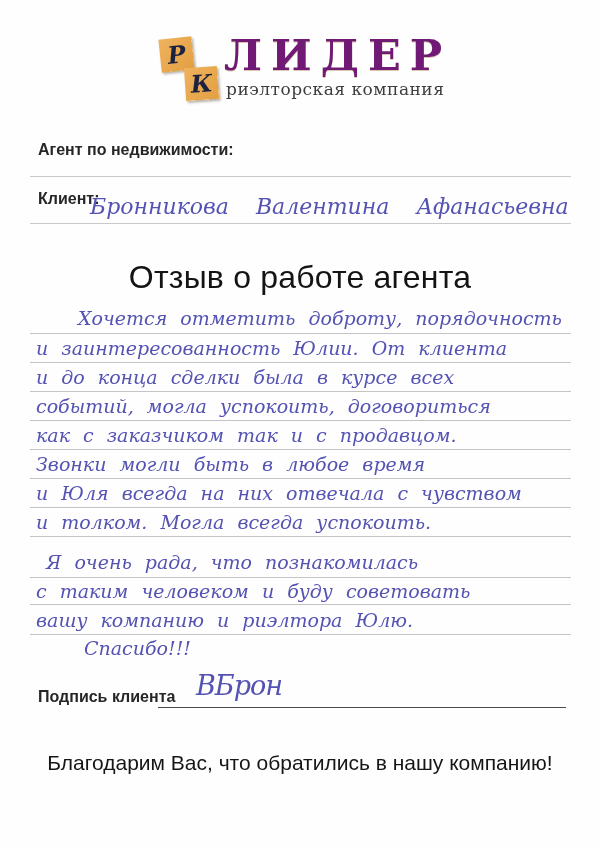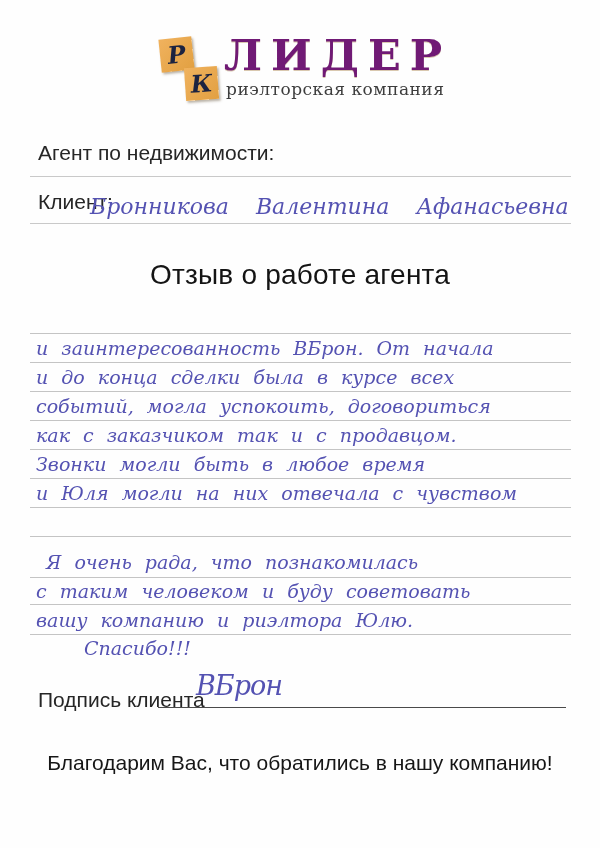--- a/index.html
+++ b/index.html
@@ -29,42 +29,42 @@
     text-shadow:0 1px 0 rgba(150,100,30,.35);
     white-space:nowrap;
   }
   .logo-tagline {
     position:absolute; left:68px; top:43px;
     font-family:"DejaVu Serif", serif; font-size:17px; color:#3d3d3d;
     letter-spacing:.5px; white-space:nowrap;
   }
 
   
-  .field-label { position:absolute; font-size:21px; color:#262626; }
+  .field-label { position:absolute; font-size:16px; color:#262626;font-weight:bold; }
   .lbl-agent { left:38px; top:141px; }
   .lbl-client { left:38px; top:190px; }
   .lbl-signature { left:38px; top:688px; }
 
   .handwriting {
     position:absolute; color:#5452b2;
     font-family:"DejaVu Serif", serif; font-style:italic;
     white-space:nowrap;
   }
   .hw-agent { left:208px; top:122px; font-size:23px; word-spacing:26px; }
   .hw-client { left:90px; top:181px; font-size:22px; word-spacing:20px;margin-top:13px; }
   .hw-signature { left:196px; top:670px; font-size:27px; letter-spacing:-1px; }
 
   .divider { position:absolute; left:30px; width:541px; border-top:1px solid #c9c9c9; }
   .div-1 { top:176px; }
   .div-2 { top:223px; }
 
   
   .review-title {
     position:absolute; top:259px; left:0; width:100%;
-    text-align:center; font-size:28px; color:#141414; letter-spacing:.2px;
+    text-align:center; font-size:32px; color:#141414; letter-spacing:.2px;
   }
   .review-area { position:absolute; top:305px; left:30px; width:541px; height:368px; }
   .rule { position:absolute; left:0; width:100%; border-top:1px solid #c4c4c4; }
   .r1{top:28px}.r2{top:57px}.r3{top:86px}.r4{top:115px}.r5{top:144px}
   .r6{top:173px}.r7{top:202px}.r8{top:231px}.r9{top:272px}.r10{top:299px}.r11{top:329px}
 
   .review-line {
     position:absolute; left:6px; width:535px;
     color:#5452b2; font-family:"DejaVu Serif", serif; font-style:italic;
     font-size:19px; word-spacing:7px; white-space:nowrap;
@@ -121,26 +121,28 @@
     <div class="rule r3"></div>
     <div class="rule r4"></div>
     <div class="rule r5"></div>
     <div class="rule r6"></div>
     <div class="rule r7"></div>
     <div class="rule r8"></div>
     <div class="rule r9"></div>
     <div class="rule r10"></div>
     <div class="rule r11"></div>
 
-    <div class="review-line l2">и заинтересованность ВБрон. От начала</div>
+    <div class="review-line l1">Хочется отметить доброту, порядочность</div>
+    <div class="review-line l2">и заинтересованность Юлии. От клиента</div>
     <div class="review-line l3">и до конца сделки была в курсе всех</div>
     <div class="review-line l4">событий, могла успокоить, договориться</div>
     <div class="review-line l5">как с заказчиком так и с продавцом.</div>
     <div class="review-line l6">Звонки могли быть в любое время</div>
-    <div class="review-line l7">и Юля могли на них отвечала с чувством</div>
+    <div class="review-line l7">и Юля всегда на них отвечала с чувством</div>
+    <div class="review-line l8">и толком. Могла всегда успокоить.</div>
     <div class="review-line l9">Я очень рада, что познакомилась</div>
     <div class="review-line l10">с таким человеком и буду советовать</div>
     <div class="review-line l12">Спасибо!!!</div>
     <div class="review-line l11">вашу компанию и риэлтора Юлю.</div>
   </div>
 
   <div class="field-label lbl-signature">Подпись клиента</div>
   <div class="signature-line"></div>
   <div class="handwriting hw-signature">ВБрон</div>
 

